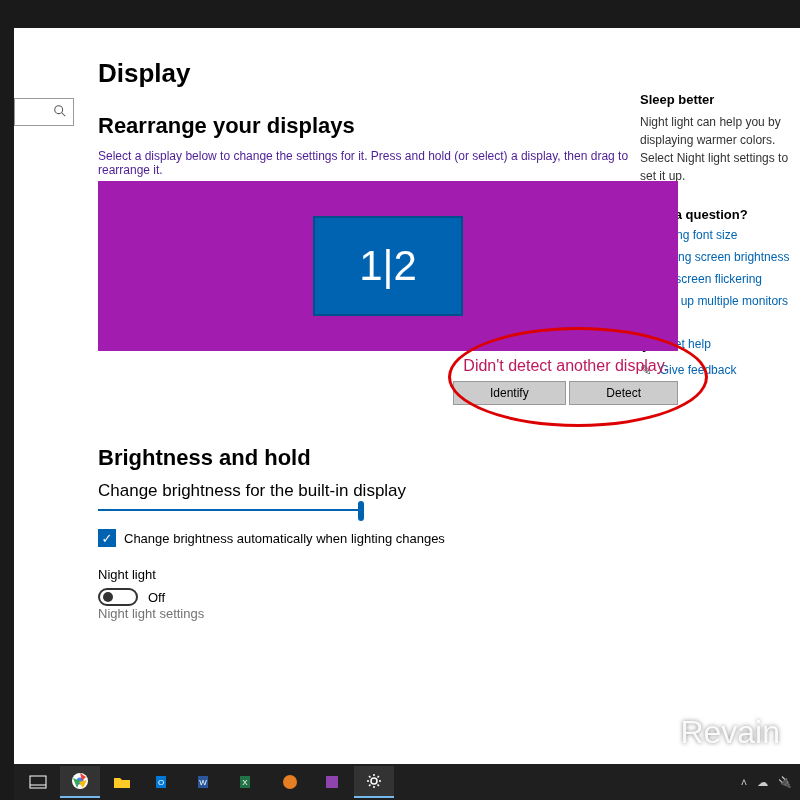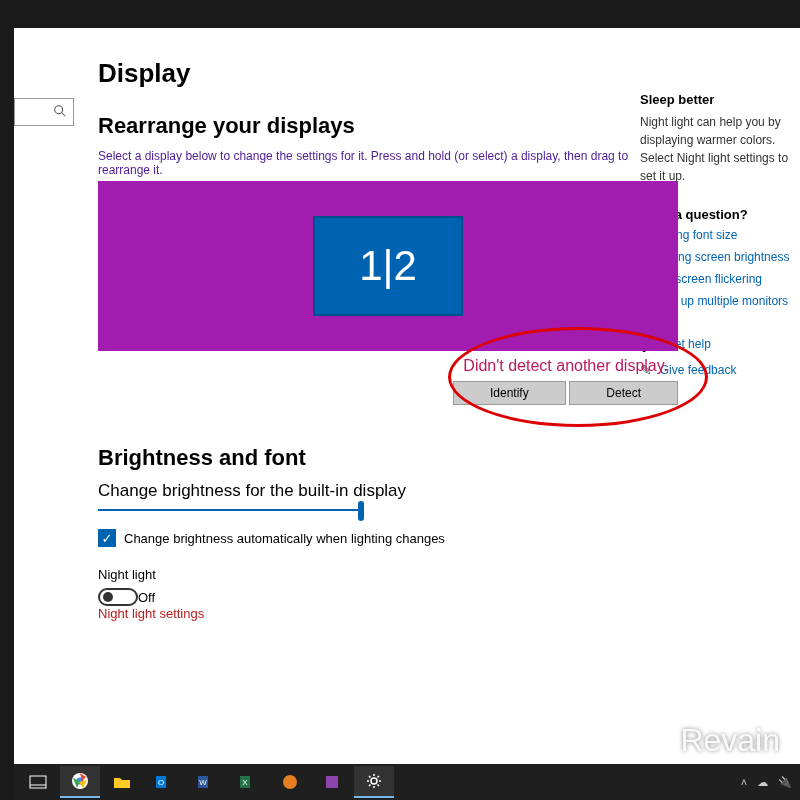--- a/index.html
+++ b/index.html
@@ -108,30 +108,30 @@
     width: 6px; height: 20px; background: #0063b1; border-radius: 3px;
   }
   .checkbox-row { display: flex; align-items: center; gap: 8px; margin-bottom: 20px; font-size: 13px;}
   .checkbox {
     width: 18px; height: 18px; background: #0063b1;
     display: flex; align-items: center; justify-content: center;
     color: #fff; font-size: 13px;
   }
   .toggle-row { }
   .toggle-label { font-size: 13px; margin-bottom: 6px; }
-  .toggle { display: flex; align-items: center; }
+  .toggle { display: flex; align-items: center; gap: 10px; }
   .toggle-track {
     width: 40px; height: 18px; border: 2px solid #333; border-radius: 11px;
     position: relative; background: #fff;
   }
   .toggle-thumb {
     width: 10px; height: 10px; background: #333; border-radius: 50%;
     position: absolute; left: 3px; top: 2px;
   }
-  .link { color: #b91c1c; font-size: 13px; cursor: pointer; display: block; margin-bottom: 22px;}
+  .link { color: #737373; font-size: 13px; cursor: pointer; display: block; margin-bottom: 22px;}
   .sidebar {
     width: 160px;
     flex-shrink: 0;
     padding-top: 64px;
     font-size: 12px;
   }
   .side-heading { font-weight: 600; font-size: 13px; margin-bottom: 6px; }
   .side-text { color: #333; margin-bottom: 22px; line-height: 1.5; }
   .side-link { color: #0063b1; display: block; margin-bottom: 8px; cursor: pointer; }
   .side-action { display: flex; align-items: center; gap: 8px; margin-bottom: 10px; color: #0063b1; cursor: pointer;}
@@ -148,21 +148,21 @@
   }
   .task-item {
     width: 40px; height: 32px;
     display: flex; align-items: center; justify-content: center;
     color: #fff;
     cursor: pointer;
   }
   .task-item.active { border-bottom: 2px solid #76b9ed; background: #333; }
   .watermark {
     position: absolute;
-    right: 20px; bottom: 40px;
+    right: 20px; bottom: 48px;
     color: rgba(255,255,255,0.9);
     font-size: 32px;
     font-weight: 300;
     display: flex; align-items: center; gap: 8px;
     text-shadow: 0 0 4px rgba(0,0,0,0.5);
     pointer-events: none;
   }
   .watermark svg { opacity: 0.9; }
   .tray { position: absolute; right: 8px; color: #ccc; font-size: 11px; display:flex; gap:10px; align-items:center;}
 </style>
@@ -193,21 +193,21 @@
         </div>
       </div>
 
       <div class="detect-row">
         <div class="annotation-ellipse"></div>
         <span class="detect-msg">Didn't detect another display.</span>
         <button class="win-btn">Identify</button>
         <button class="win-btn">Detect</button>
       </div>
 
-      <h2>Brightness and font</h2>
+      <h2>Brightness and hold</h2>
       <div class="slider-row">
         <div style="font-size:17px;">Change brightness for the built-in display</div>
         <div class="slider">
           <div class="fill"></div>
           <div class="thumb"></div>
         </div>
       </div>
 
       <div class="checkbox-row">
         <div class="checkbox">✓</div>

